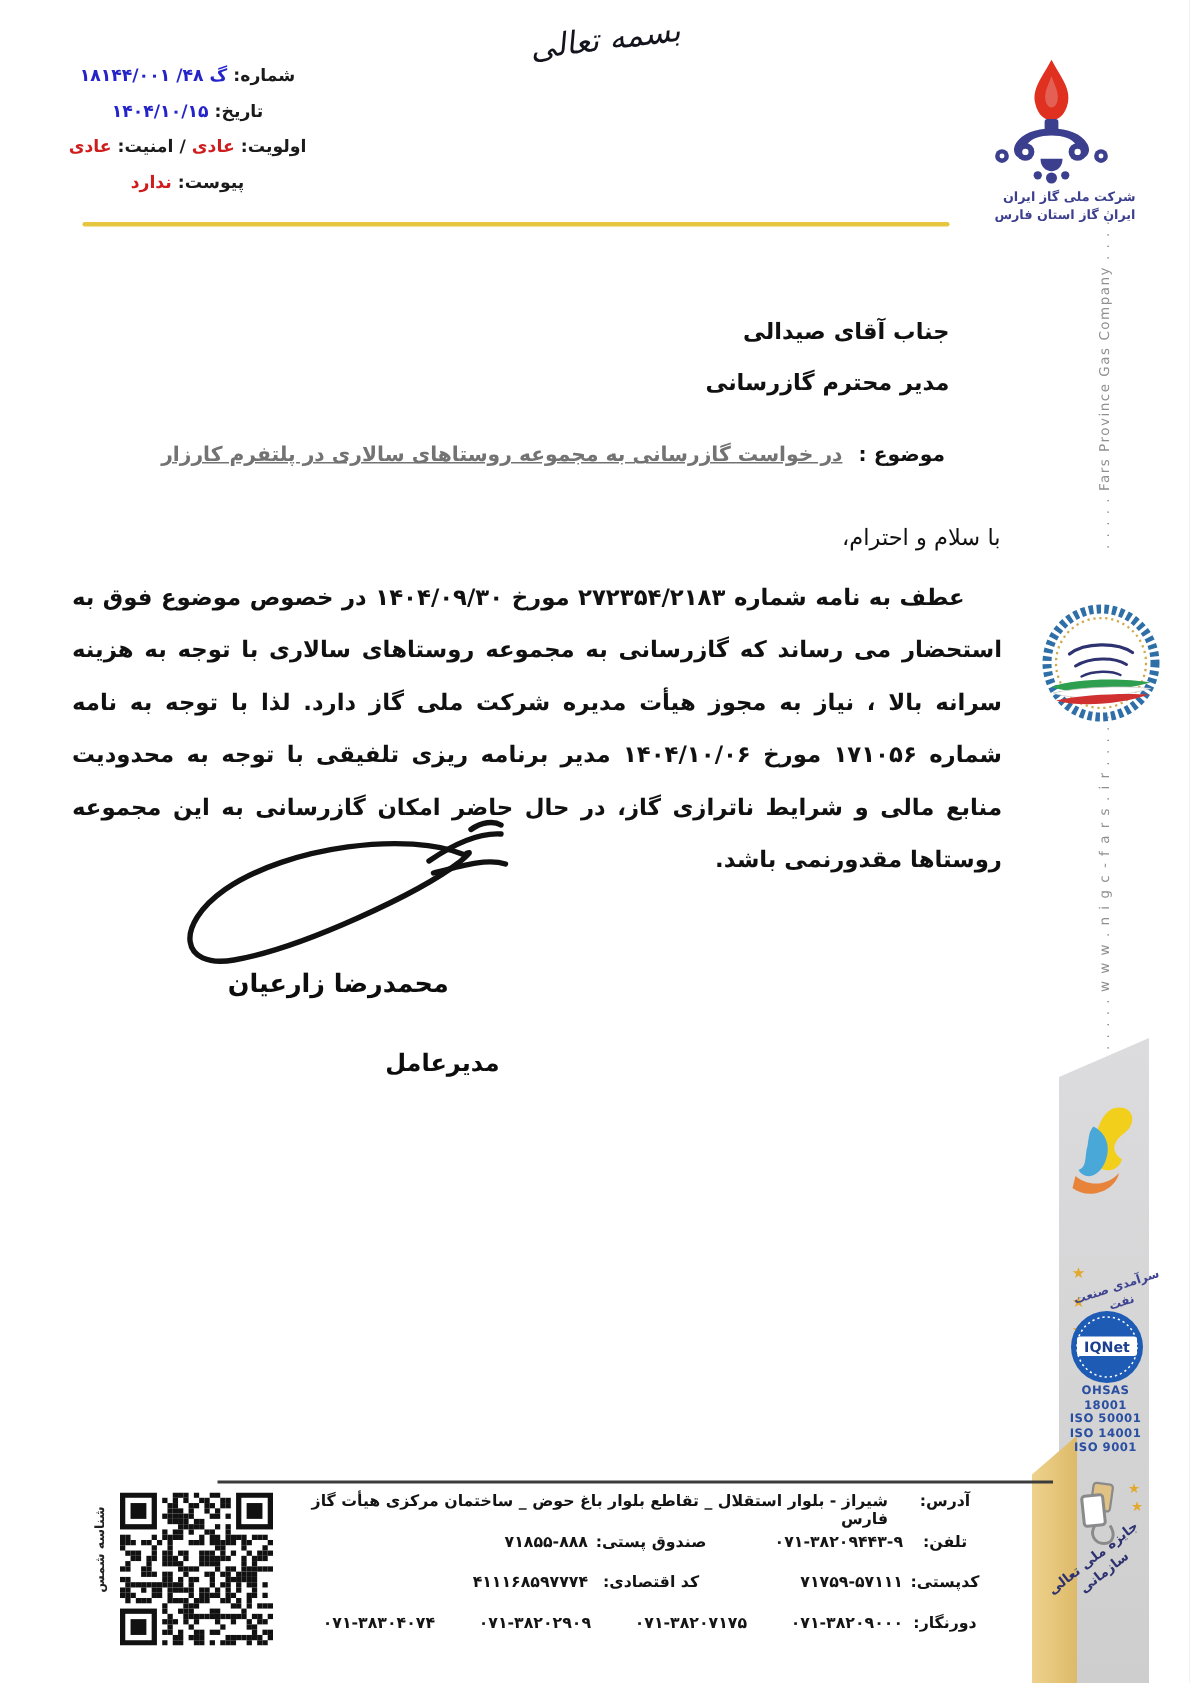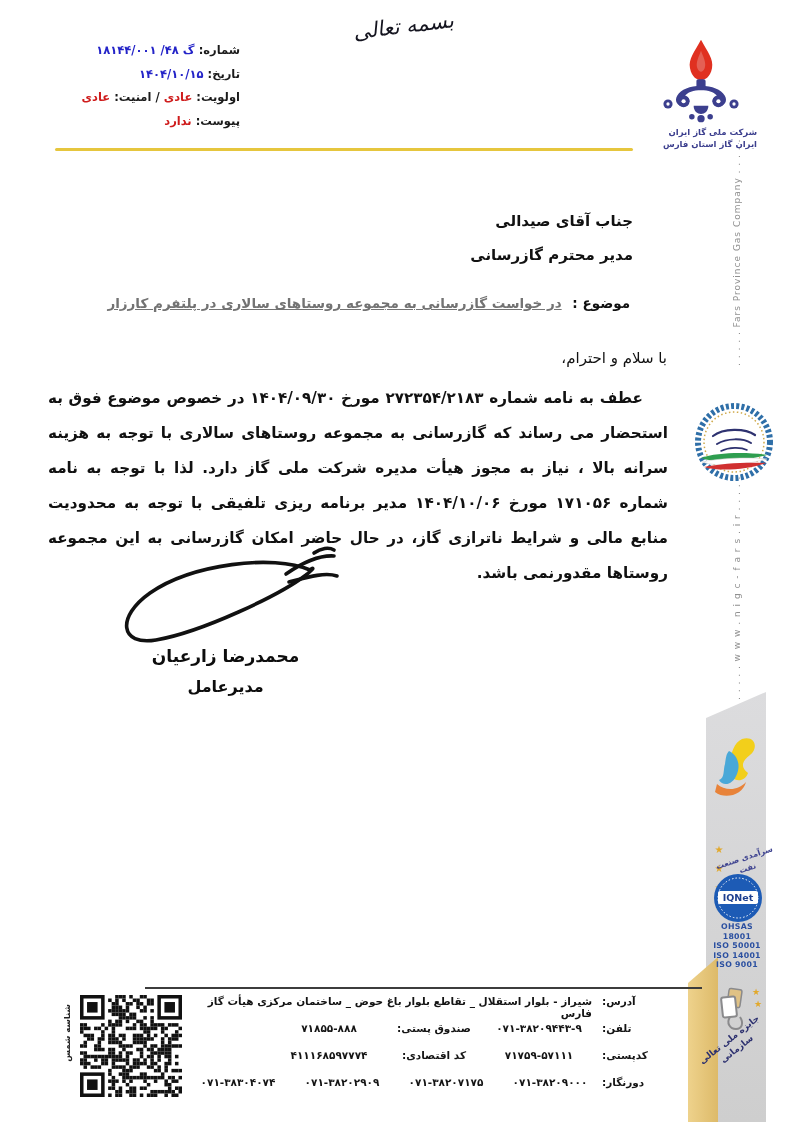--- a/index.html
+++ b/index.html
@@ -9,21 +9,21 @@
   }
   
   .bismillah {
     position:absolute; left:330px; top:14px; width:150px; text-align:center;
     font-size:21px; color:#14141f; transform:rotate(-7deg) skewX(-12deg);
     direction:rtl; font-weight:500;
   }
   
   .meta {
     position:absolute; top:39px; right:553px; width:230px;
-    direction:rtl; text-align:right; font-size:11.5px; font-weight:bold;
+    direction:rtl; text-align:center; font-size:11.5px; font-weight:bold;
     color:#1b1b1b; line-height:23.5px; white-space:nowrap;
   }
   .meta .v-blue { color:#2424c8; }
   .meta .v-red  { color:#cf1c1c; }
   
   .nigc { position:absolute; left:645px; top:38px; width:112px; text-align:right; }
   .nigc svg { display:block; margin:0 auto; }
   .nigc-line { font-size:8.5px; font-weight:bold; color:#3c3f8e; direction:rtl; line-height:12px; white-space:nowrap; }
   
   .gold-divider { position:absolute; left:55px; top:148px; width:578px; height:3px; background:#e6c63e; border-radius:2px; }
@@ -43,21 +43,21 @@
     font-size:15px; font-weight:normal; color:#111;
   }
   .body-par {
     position:absolute; left:48px; top:381px; width:620px; direction:rtl;
     text-align:justify; font-size:15.2px; font-weight:bold; color:#111;
     line-height:35px; text-indent:25px;
   }
   
   .sig-svg { position:absolute; left:108px; top:543px; }
   .sig-name  { position:absolute; left:118px; top:646px; width:215px; text-align:center; direction:rtl; font-size:17px; font-weight:bold; color:#0d0d0d; }
-  .sig-title { position:absolute; left:118px; top:677px; width:215px; text-align:center; direction:rtl; font-size:16px; font-weight:bold; color:#0d0d0d; }
+  .sig-title { position:absolute; left:118px; top:699px; width:215px; text-align:right; direction:rtl; font-size:16px; font-weight:bold; color:#0d0d0d; }
   
   .vtext { position:absolute; text-align:center; font-size:9px; letter-spacing:1px; color:#909090; white-space:nowrap; }
   .vtext.company { left:633px; top:257px; width:208px; transform:rotate(-90deg); }
   .vtext.website { left:637px; top:595px; width:200px; transform:rotate(-90deg); }
   .badge { position:absolute; left:693px; top:402px; }
   .gray-ribbon {
     position:absolute; left:706px; top:692px; width:60px; height:430px;
     background:linear-gradient(180deg,#dcdcde 0%,#cecece 100%);
     -webkit-clip-path:polygon(0 26px,100% 0,100% 100%,0 100%);
     clip-path:polygon(0 26px,100% 0,100% 100%,0 100%);
@@ -81,24 +81,24 @@
   .award-logo { position:absolute; left:716px; top:985px; }
   .award-text {
     position:absolute; left:694px; top:1032px; width:78px; direction:rtl; text-align:center;
     font-size:9px; font-weight:bold; color:#2e3270; transform:rotate(-38deg);
     line-height:12px;
   }
   
   .footer-line { position:absolute; left:145px; top:987px; width:557px; height:1.5px; background:#3c3c3c; }
   .footer { position:absolute; right:135px; top:995px; width:482px; direction:rtl; font-size:10.5px; font-weight:bold; color:#141414; }
   .f-row { display:flex; align-items:baseline; height:27px; direction:rtl; }
-  .f-label { width:56px; flex:0 0 56px; text-align:left; }
+  .f-label { width:56px; flex:0 0 56px; text-align:center; }
   .f-label.wide { width:84px; flex:0 0 84px; text-align:center; }
   .f-addr { margin-right:10px; }
-  .f-cell { width:126px; flex:0 0 126px; text-align:center; white-space:nowrap; }
+  .f-cell { width:126px; flex:0 0 126px; white-space:nowrap; }
   .f-cell.sm { width:104px; flex:0 0 104px; }
   .qr-wrap { position:absolute; left:80px; top:995px; }
   .qr-label { position:absolute; left:36px; top:1028px; width:62px; text-align:center;
     font-size:8.5px; font-weight:bold; color:#222; transform:rotate(-90deg); direction:rtl; }
 </style>
 </head>
 <body>
 
 <div class="page">
 

